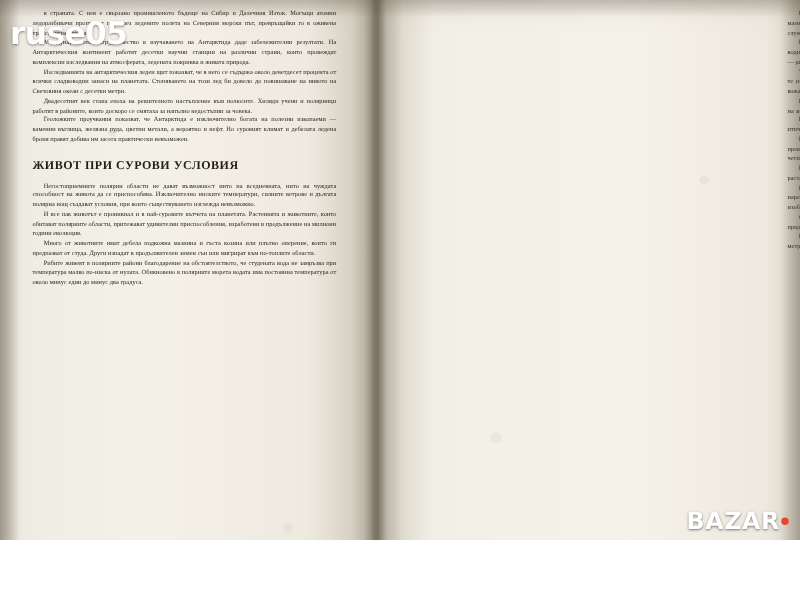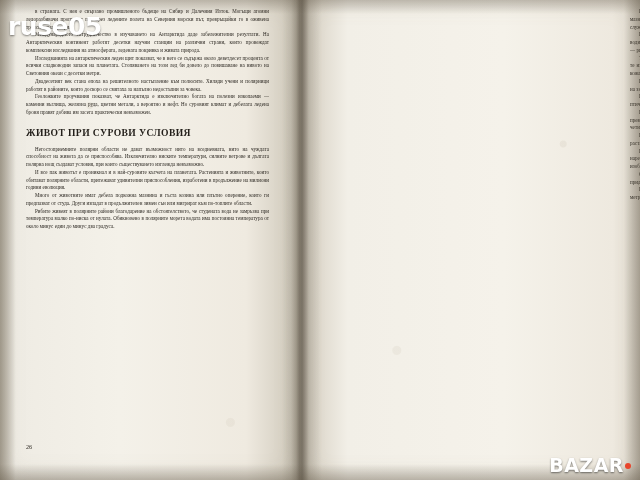--- a/index.html
+++ b/index.html
@@ -3,21 +3,21 @@
 <meta charset="utf-8">
 <style>
   html, body {
     margin: 0;
     padding: 0;
     background: #ffffff;
   }
   #page {
     position: relative;
     width: 640px;
-    height: 480px;
+    height: 432px;
     overflow: hidden;
     background: #f2f1ed;
     font-family: "Liberation Serif", serif;
   }
 
   
   .backdrop {
     position: absolute;
     inset: 0;
     background:

